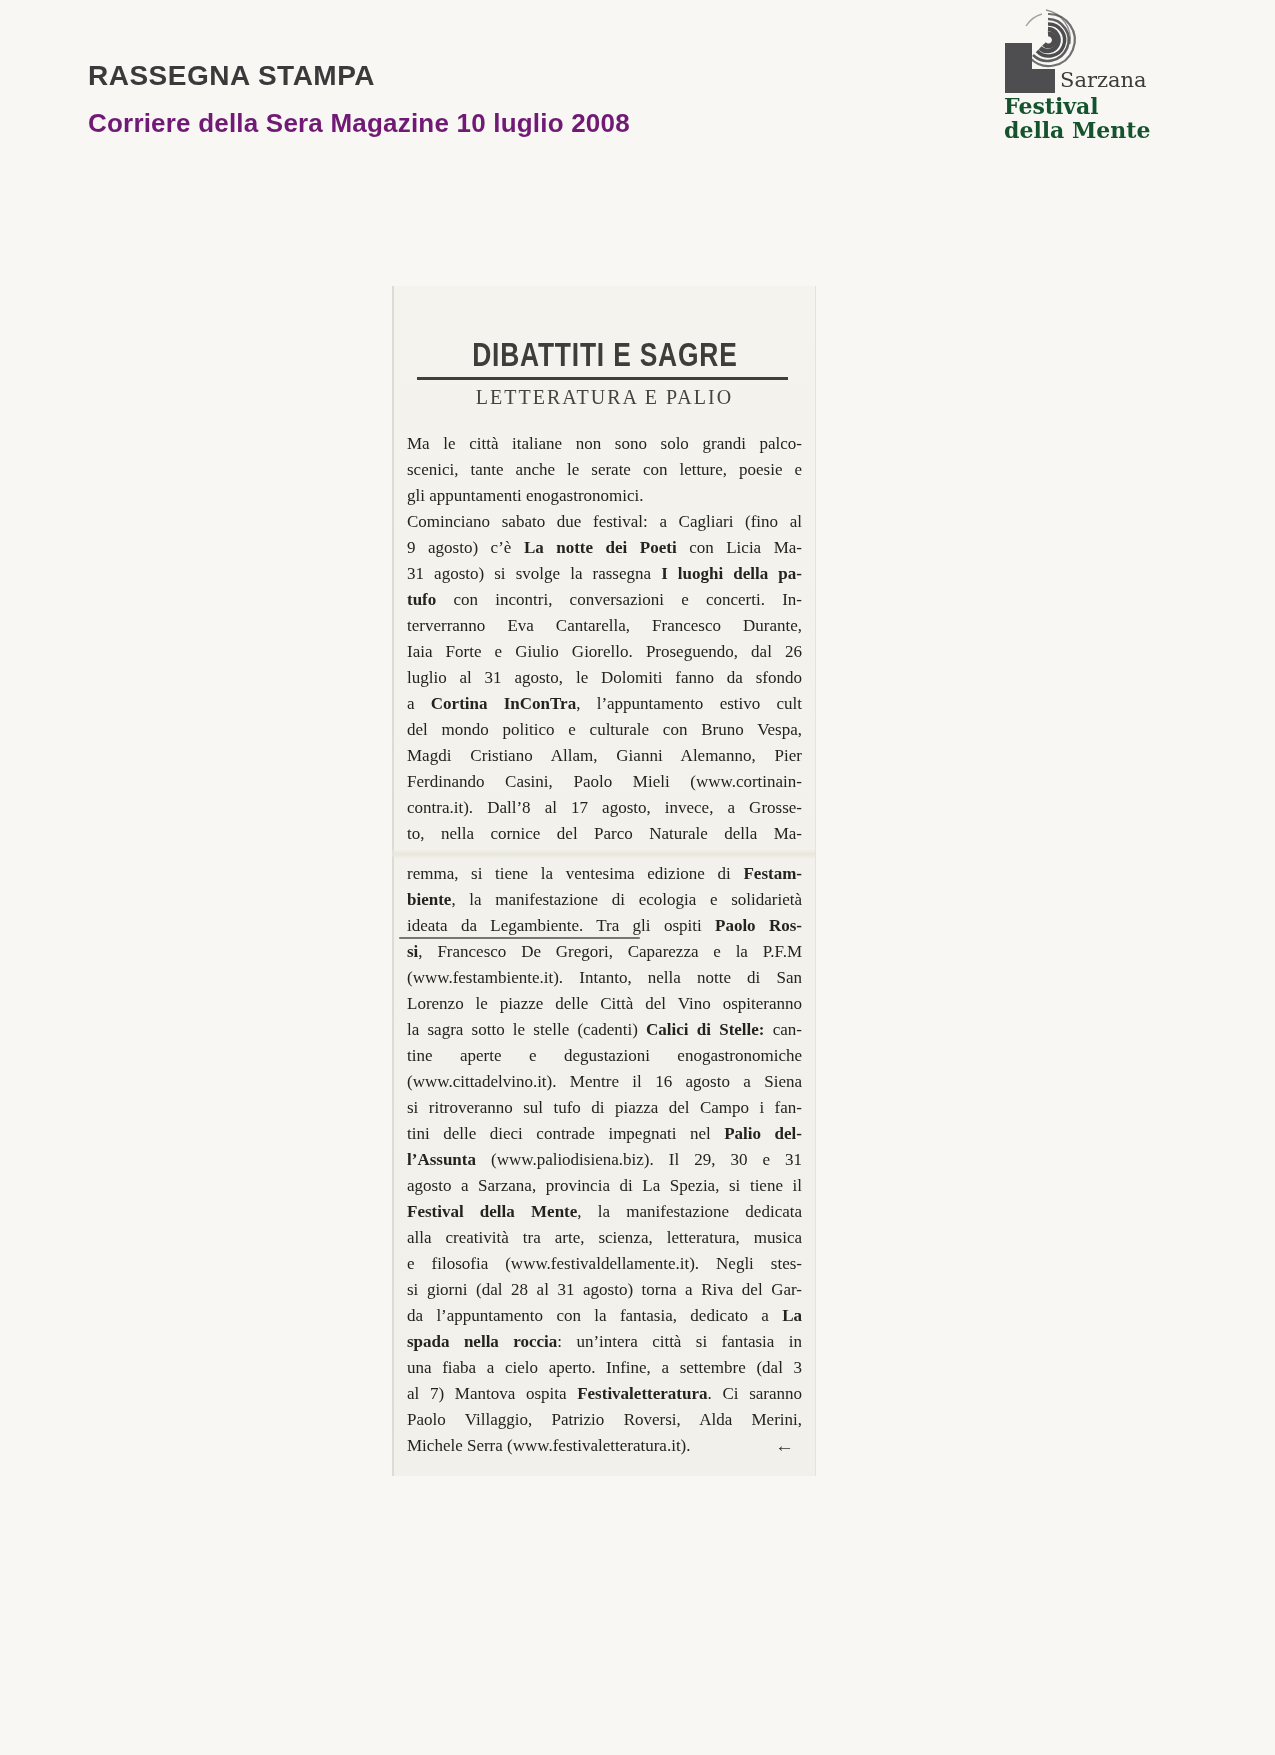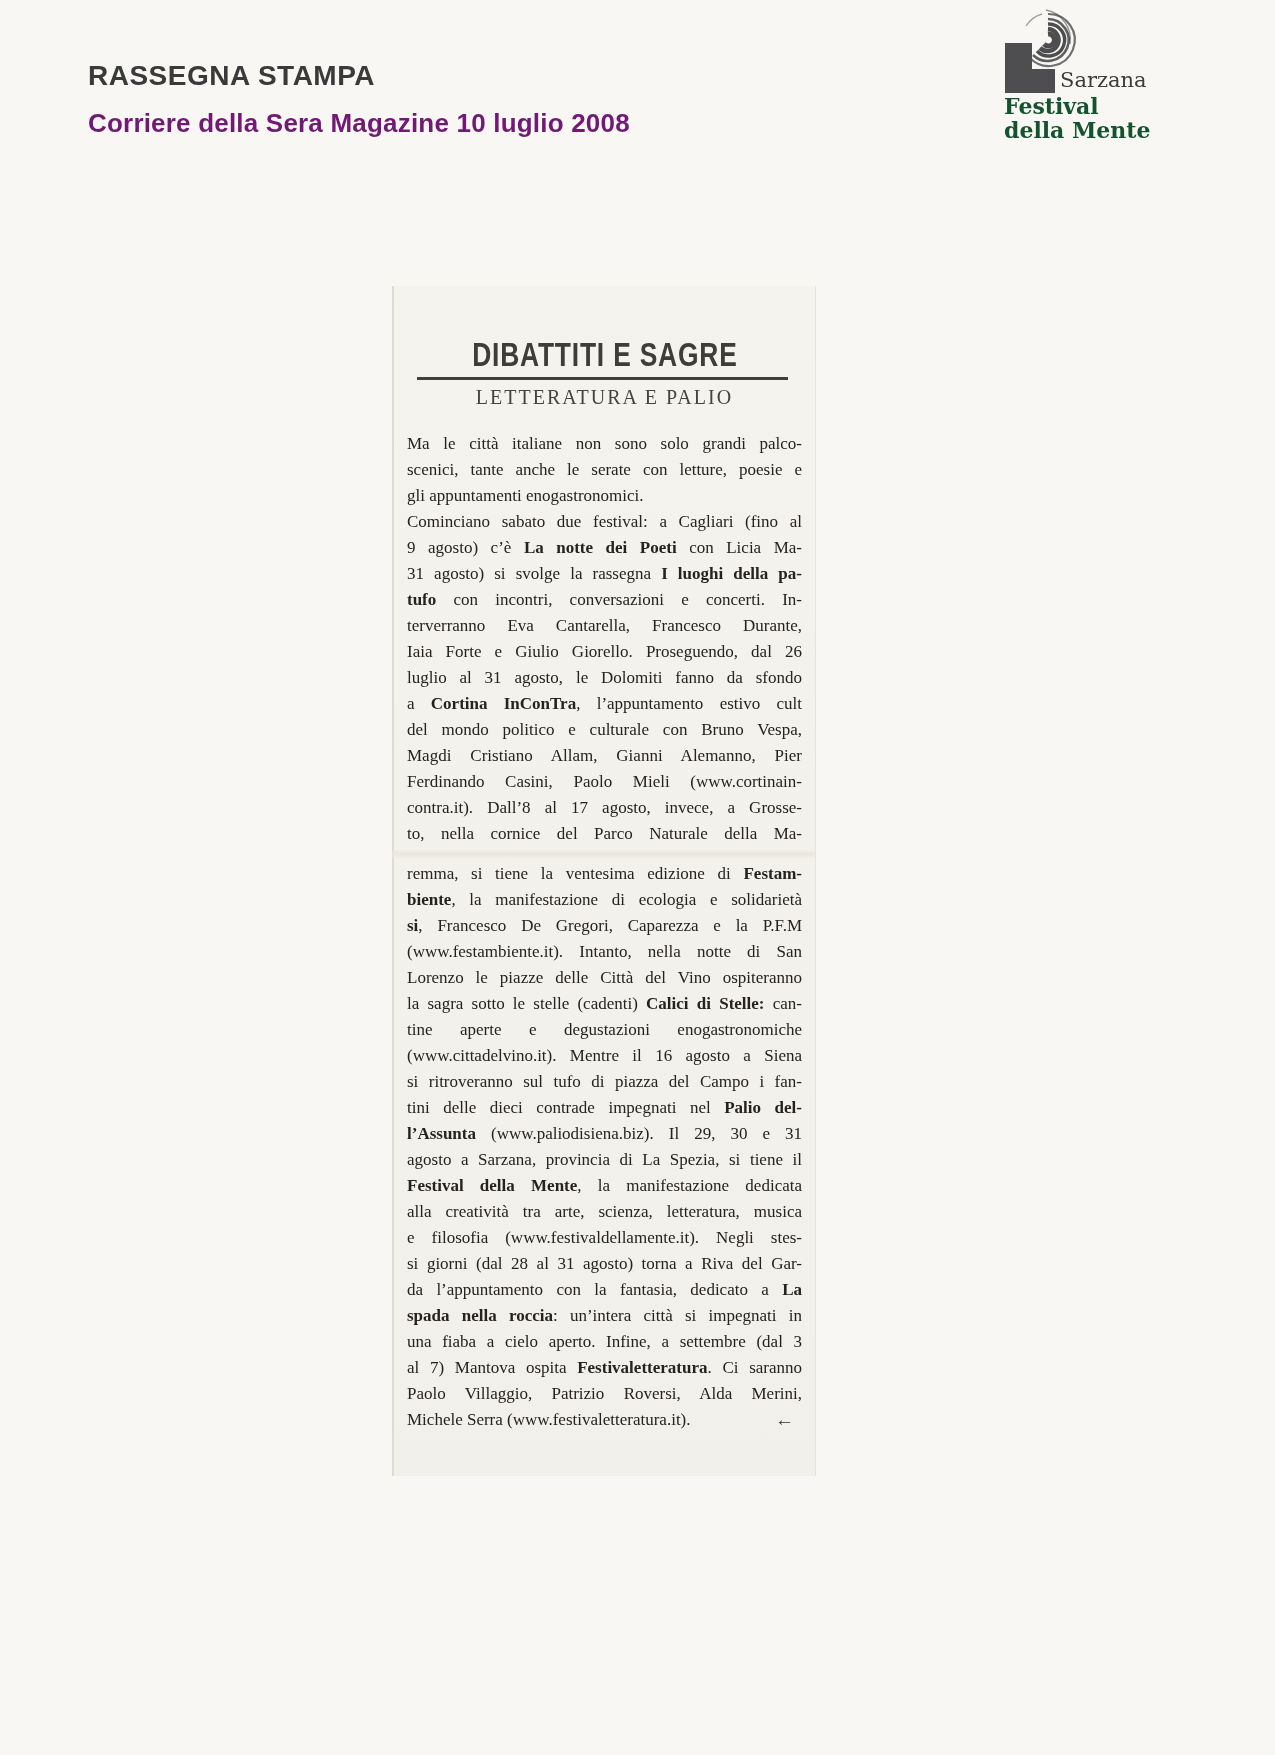--- a/index.html
+++ b/index.html
@@ -126,34 +126,35 @@
       <div class="line"><span>luglio al 31 agosto, le Dolomiti fanno da sfondo</span></div>
       <div class="line"><span>a </span><span class="b">Cortina InConTra</span><span>, l’appuntamento estivo cult</span></div>
       <div class="line"><span>del mondo politico e culturale con Bruno Vespa,</span></div>
       <div class="line"><span>Magdi Cristiano Allam, Gianni Alemanno, Pier</span></div>
       <div class="line"><span>Ferdinando Casini, Paolo Mieli (www.cortinain-</span></div>
       <div class="line"><span>contra.it). Dall’8 al 17 agosto, invece, a Grosse-</span></div>
       <div class="line"><span>to, nella cornice del Parco Naturale della Ma-</span></div>
       <div class="seam"></div>
       <div class="line"><span>remma, si tiene la ventesima edizione di </span><span class="b">Festam-</span></div>
       <div class="line"><span class="b">biente</span><span>, la manifestazione di ecologia e solidarietà</span></div>
+      <div class="line"><span>ideata da Legambiente. Tra gli ospiti </span><span class="b">Paolo Ros-</span><div class="mark" style="left: -2%; width: 61%;"></div></div>
       <div class="line"><span class="b">si</span><span>, Francesco De Gregori, Caparezza e la P.F.M</span></div>
       <div class="line"><span>(www.festambiente.it). Intanto, nella notte di San</span></div>
       <div class="line"><span>Lorenzo le piazze delle Città del Vino ospiteranno</span></div>
       <div class="line"><span>la sagra sotto le stelle (cadenti) </span><span class="b">Calici di Stelle:</span><span> can-</span></div>
       <div class="line"><span>tine aperte e degustazioni enogastronomiche</span></div>
       <div class="line"><span>(www.cittadelvino.it). Mentre il 16 agosto a Siena</span></div>
       <div class="line"><span>si ritroveranno sul tufo di piazza del Campo i fan-</span></div>
       <div class="line"><span>tini delle dieci contrade impegnati nel </span><span class="b">Palio del-</span></div>
       <div class="line"><span class="b">l’Assunta</span><span> (www.paliodisiena.biz). Il 29, 30 e 31</span></div>
       <div class="line"><span>agosto a Sarzana, provincia di La Spezia, si tiene il</span></div>
       <div class="line"><span class="b">Festival della Mente</span><span>, la manifestazione dedicata</span></div>
       <div class="line"><span>alla creatività tra arte, scienza, letteratura, musica</span></div>
       <div class="line"><span>e filosofia (www.festivaldellamente.it). Negli stes-</span></div>
       <div class="line"><span>si giorni (dal 28 al 31 agosto) torna a Riva del Gar-</span></div>
       <div class="line"><span>da l’appuntamento con la fantasia, dedicato a </span><span class="b">La</span></div>
-      <div class="line"><span class="b">spada nella roccia</span><span>: un’intera città si impegnati in</span></div>
+      <div class="line"><span class="b">spada nella roccia</span><span>: un’intera città si fantasia in</span></div>
       <div class="line"><span>una fiaba a cielo aperto. Infine, a settembre (dal 3</span></div>
       <div class="line"><span>al 7) Mantova ospita </span><span class="b">Festivaletteratura</span><span>. Ci saranno</span></div>
       <div class="line"><span>Paolo Villaggio, Patrizio Roversi, Alda Merini,</span></div>
       <div class="line flush"><span>Michele Serra (www.festivaletteratura.it).</span><span class="arrow">←</span></div>
     </div>
 </div>
 
 </body></html>

